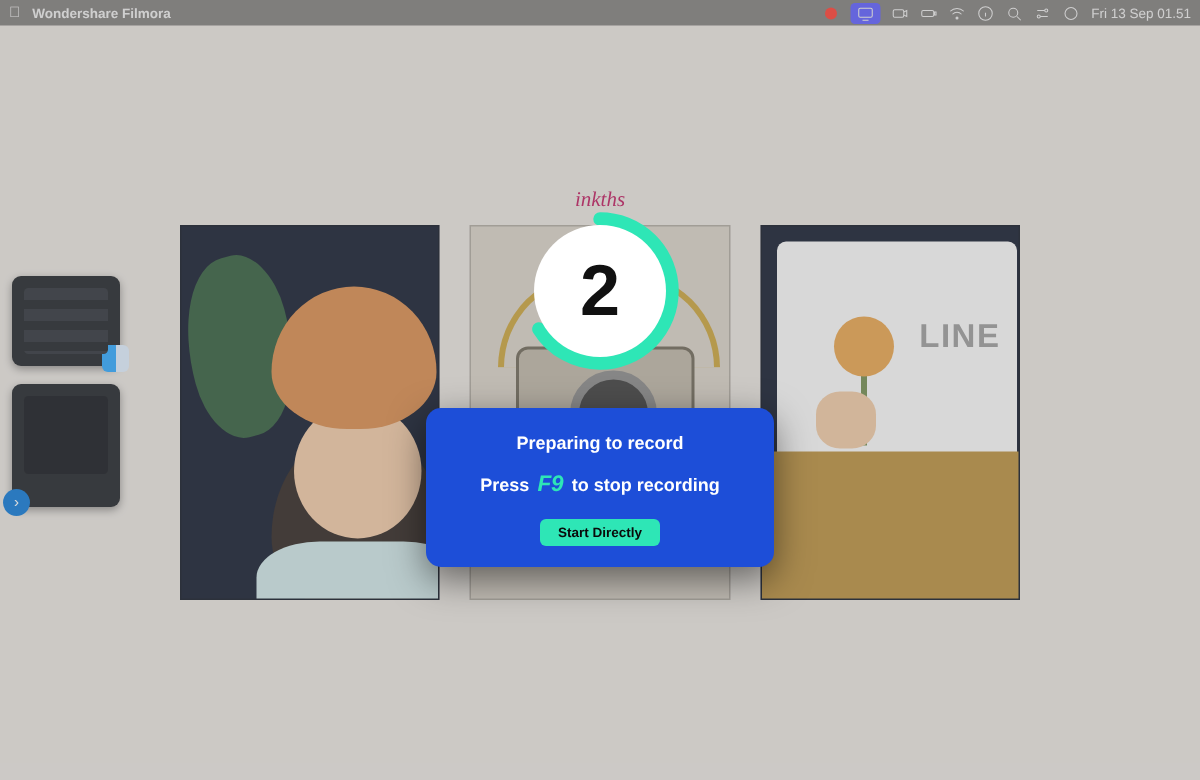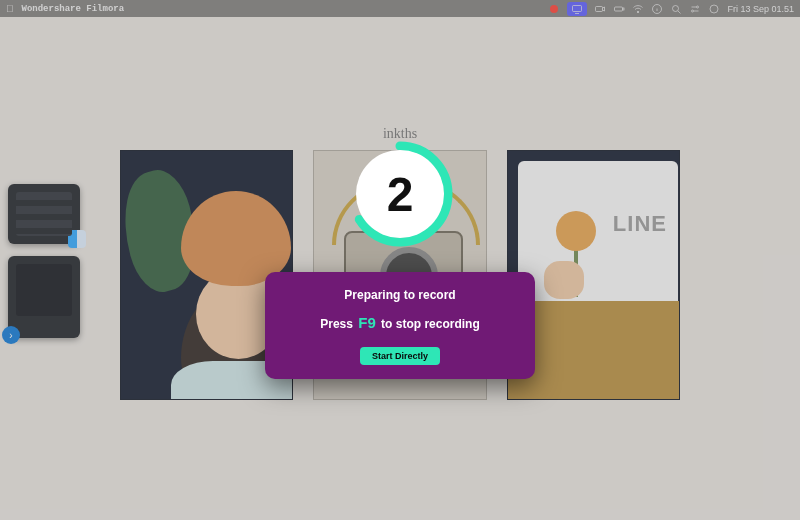--- a/index.html
+++ b/index.html
@@ -6,26 +6,26 @@
   .stage{position:relative;width:800px;height:520px;background:#e9e5e0;}
   
   .menubar{position:absolute;top:0;left:0;right:0;height:17px;background:rgba(40,40,40,.55);display:flex;align-items:center;color:#eee;font-size:9px;padding:0 6px;box-sizing:border-box;}
   .menubar .left{display:flex;align-items:center;gap:8px;}
   .menubar .right{margin-left:auto;display:flex;align-items:center;gap:7px;}
   .apple{font-size:10px;line-height:1;}
   .mb-ico{display:inline-flex;align-items:center;justify-content:center;width:12px;height:12px;}
   .mb-ico svg{width:12px;height:12px;stroke:#eee;fill:none;stroke-width:1.4;}
   .screenrec{background:#5b5bff;border-radius:3px;padding:1px 4px;display:inline-flex;}
   .recdot{width:8px;height:8px;border-radius:50%;background:#ff3b30;display:inline-block;}
-  .appname{font-weight:600;font-family:Liberation Mono, monospace;}
+  .appname{font-weight:600;}
   
   .dim{position:absolute;inset:0;background:rgba(130,130,130,.28);pointer-events:none;}
   
   .gallery{position:absolute;top:150px;left:120px;right:120px;display:flex;gap:20px;}
-  .gallery-title{position:absolute;top:126px;left:0;right:0;text-align:center;font-family:Georgia,serif;font-size:14px;color:#737373;}
+  .gallery-title{position:absolute;top:126px;left:0;right:0;text-align:center;font-style:italic;font-family:Georgia,serif;font-size:14px;color:#be185d;}
   .card{flex:1 1 0;height:248px;background:#0f172a;border:1px solid rgba(0,0,0,.2);position:relative;overflow:hidden;}
   
   .c1 .leaf{position:absolute;left:4px;top:20px;width:70px;height:120px;background:#2e5a3a;border-radius:60% 40% 60% 40%/70% 40% 70% 40%;transform:rotate(-15deg);}
   .c1 .hat{position:absolute;left:60px;top:40px;width:110px;height:95px;background:#d88a4a;border-radius:50% 50% 46% 46%/60% 60% 40% 40%;}
   .c1 .face{position:absolute;left:75px;top:118px;width:85px;height:90px;background:#f1c9a6;border-radius:50%;}
   .c1 .hair{position:absolute;left:60px;top:135px;width:115px;height:120px;background:#2b221e;border-radius:50% 50% 40% 40%/60% 60% 40% 40%;}
   .c1 .body{position:absolute;left:50px;top:210px;width:140px;height:80px;background:#cfe7e8;border-radius:30% 30% 0 0;}
   .c2{background:#d9d2c7;}
   .c2 .cam{position:absolute;left:30px;top:80px;width:115px;height:80px;background:#bdb4a5;border:2px solid #6d6657;border-radius:8px;}
   .c2 .lens{position:absolute;left:66px;top:96px;width:46px;height:46px;border-radius:50%;background:#3a3a3a;border:6px solid #888;}
@@ -44,24 +44,24 @@
   .thumb .finder{position:absolute;right:-6px;bottom:-4px;width:18px;height:18px;border-radius:4px;background:linear-gradient(90deg,#2aa7ff 50%,#dfefff 50%);}
   .thumb.b::after{content:"";position:absolute;inset:8px 8px 22px 8px;background:#10131a;border-radius:3px;}
   .thumb.b .dot{position:absolute;left:36px;top:28px;width:8px;height:10px;background:#2aa0ff;border-radius:2px;}
   .thumb.b .badge{position:absolute;left:-6px;bottom:-6px;width:18px;height:18px;border-radius:50%;background:#0b77d6;display:flex;align-items:center;justify-content:center;color:#fff;font-size:10px;}
   
   .count-wrap{position:absolute;left:50%;top:140px;transform:translateX(-50%);width:108px;height:108px;}
   .count-wrap svg{width:108px;height:108px;transform:rotate(-90deg);} 
   .count-wrap .disc{position:absolute;inset:10px;background:#fff;border-radius:50%;display:flex;align-items:center;justify-content:center;}
   .count-wrap .num{font-size:48px;font-weight:800;color:#111;}
   
-  .dlg{position:absolute;left:50%;top:272px;transform:translateX(-50%);width:270px;background:#701a75;border-radius:10px;padding:16px 14px 14px;box-sizing:border-box;color:#fff;text-align:center;box-shadow:0 8px 24px rgba(0,0,0,.5);}
+  .dlg{position:absolute;left:50%;top:272px;transform:translateX(-50%);width:232px;background:#1d4ed8;border-radius:10px;padding:16px 14px 14px;box-sizing:border-box;color:#fff;text-align:center;box-shadow:0 8px 24px rgba(0,0,0,.5);}
   .dlg .l1{font-size:12px;font-weight:700;margin-bottom:12px;}
   .dlg .l2{font-size:12px;font-weight:700;margin-bottom:14px;}
-  .dlg .l2 .key{color:#2ee6b6;font-size:15px;font-weight:800;padding:0 2px;}
+  .dlg .l2 .key{color:#2ee6b6;font-size:15px;font-weight:800;padding:0 2px;font-style:italic;}
   .dlg .btn{display:inline-block;background:#2ee6b6;color:#0a0a0a;font-size:9px;font-weight:700;padding:4px 12px;border-radius:4px;border:none;cursor:pointer;}
 </style>
 </head>
 <body>
 
 <div class="stage">
 
   <div class="menubar">
     <div class="left">
       <span class="apple"></span>

